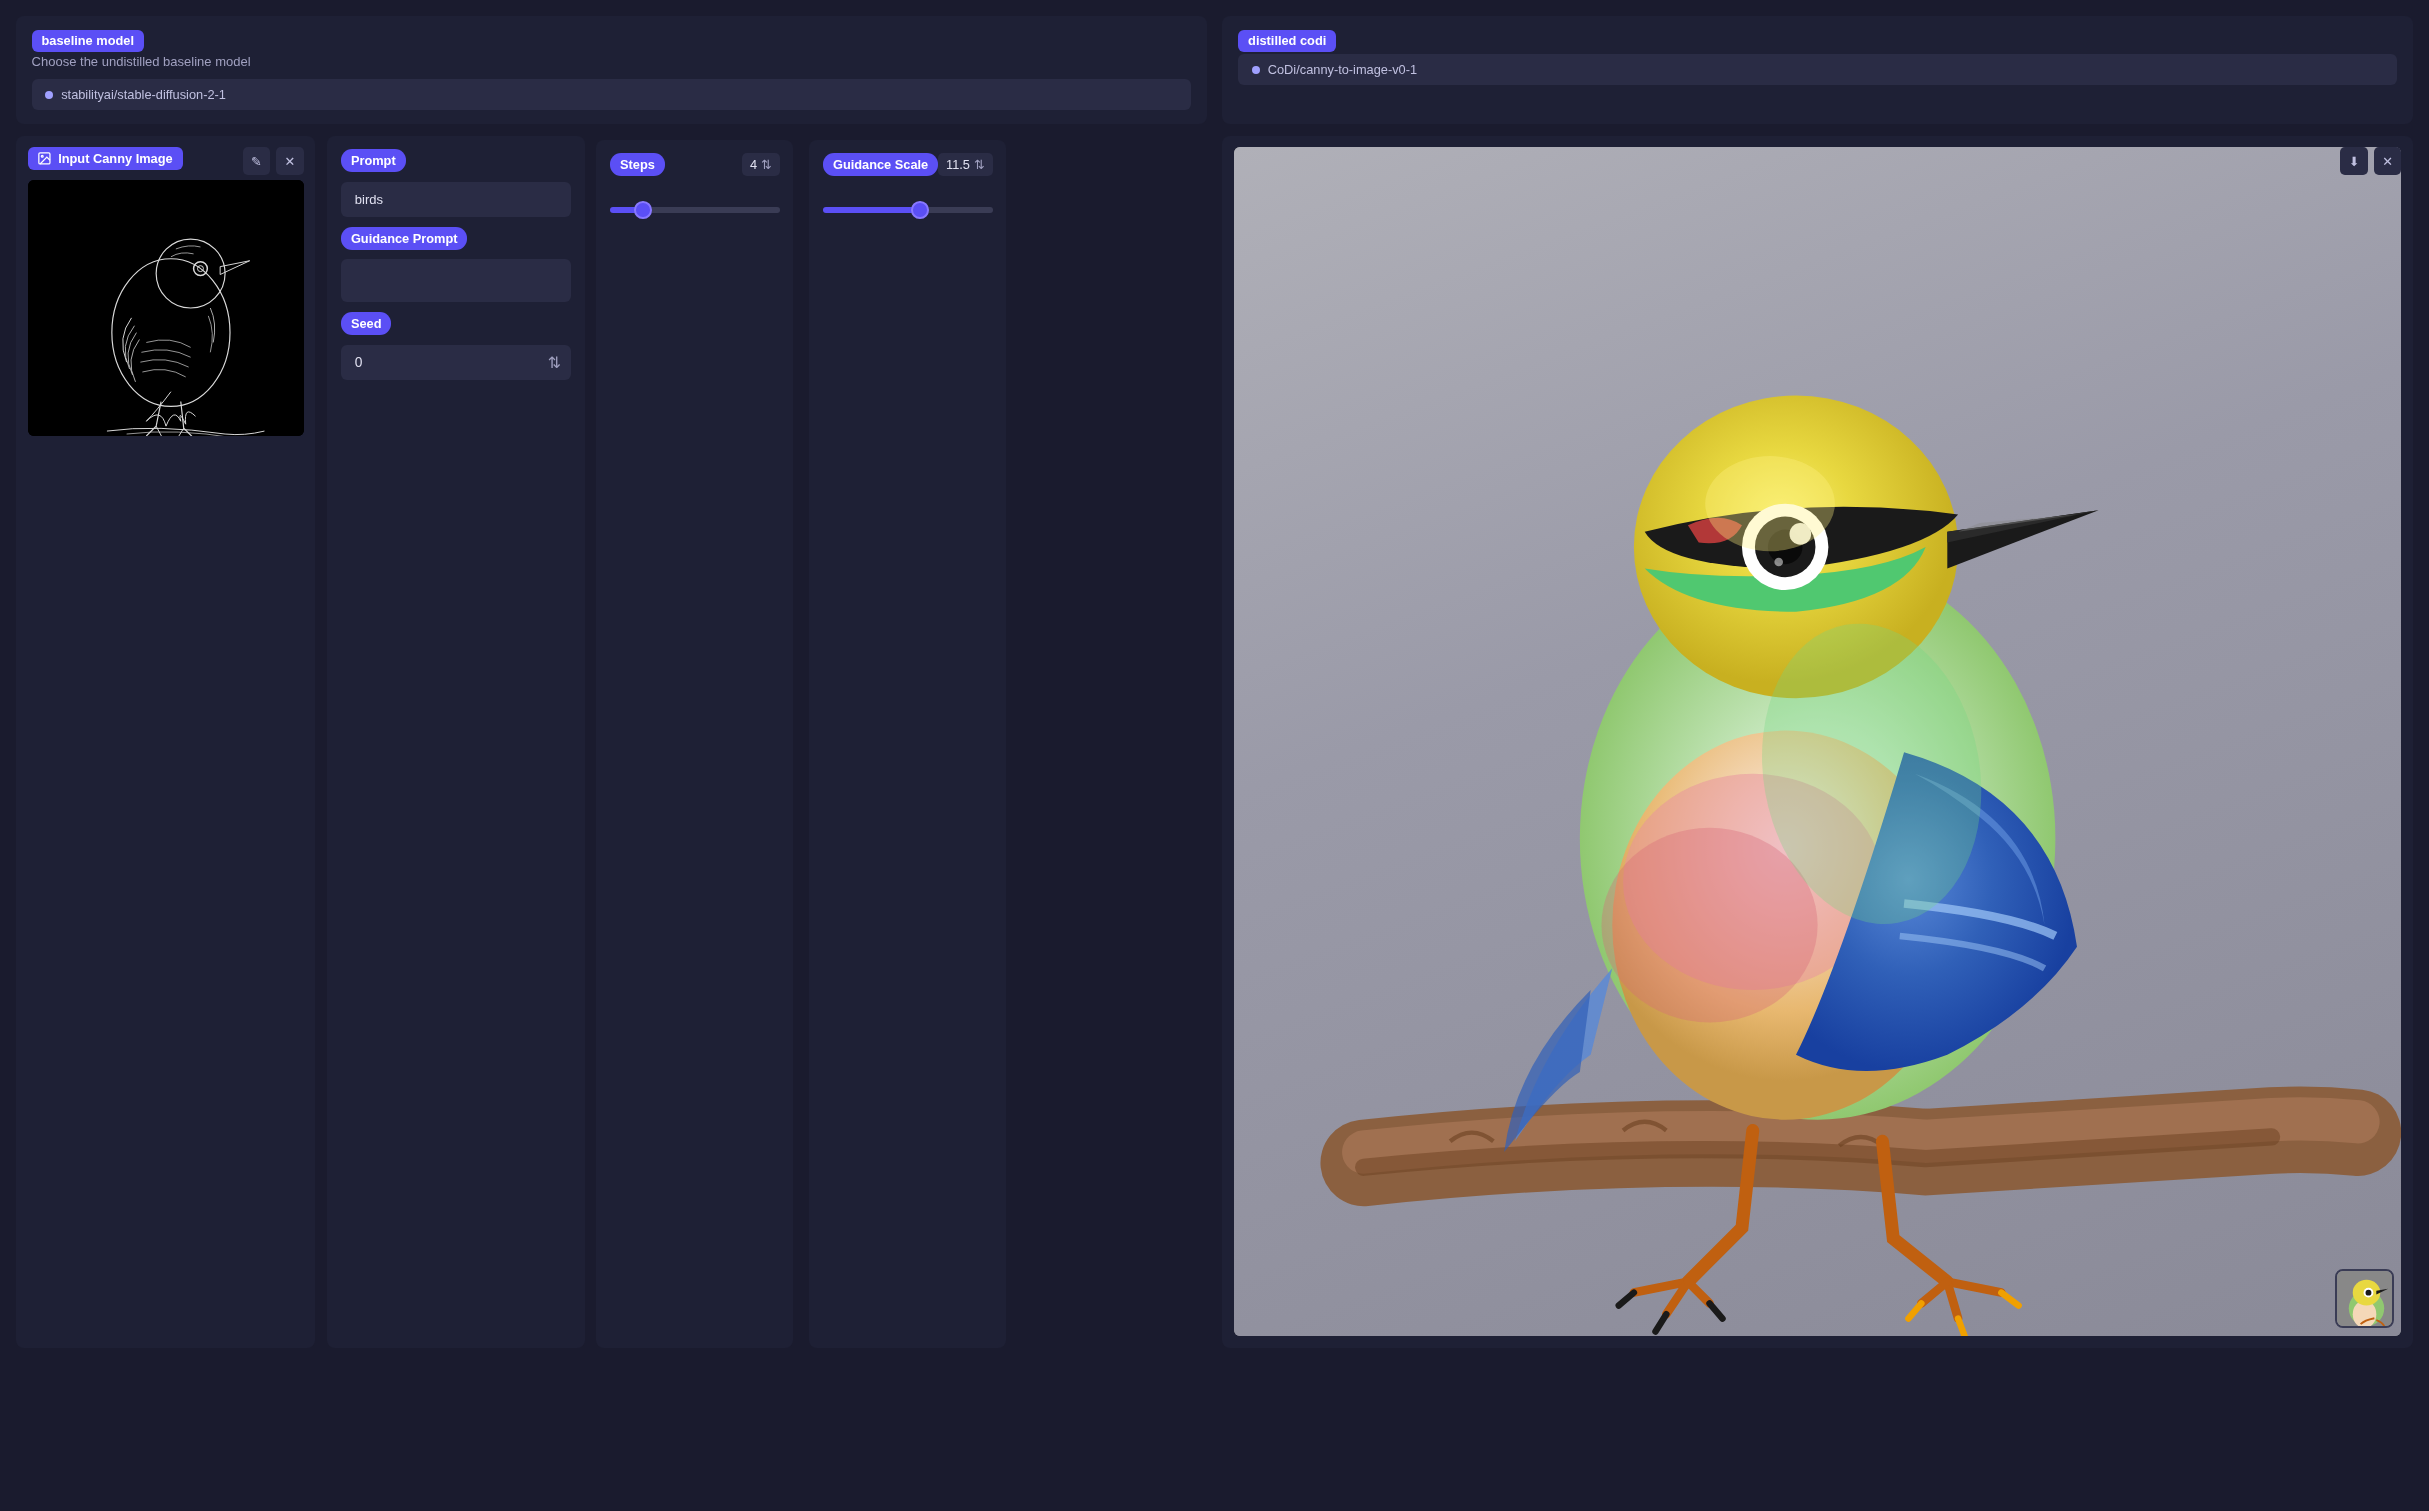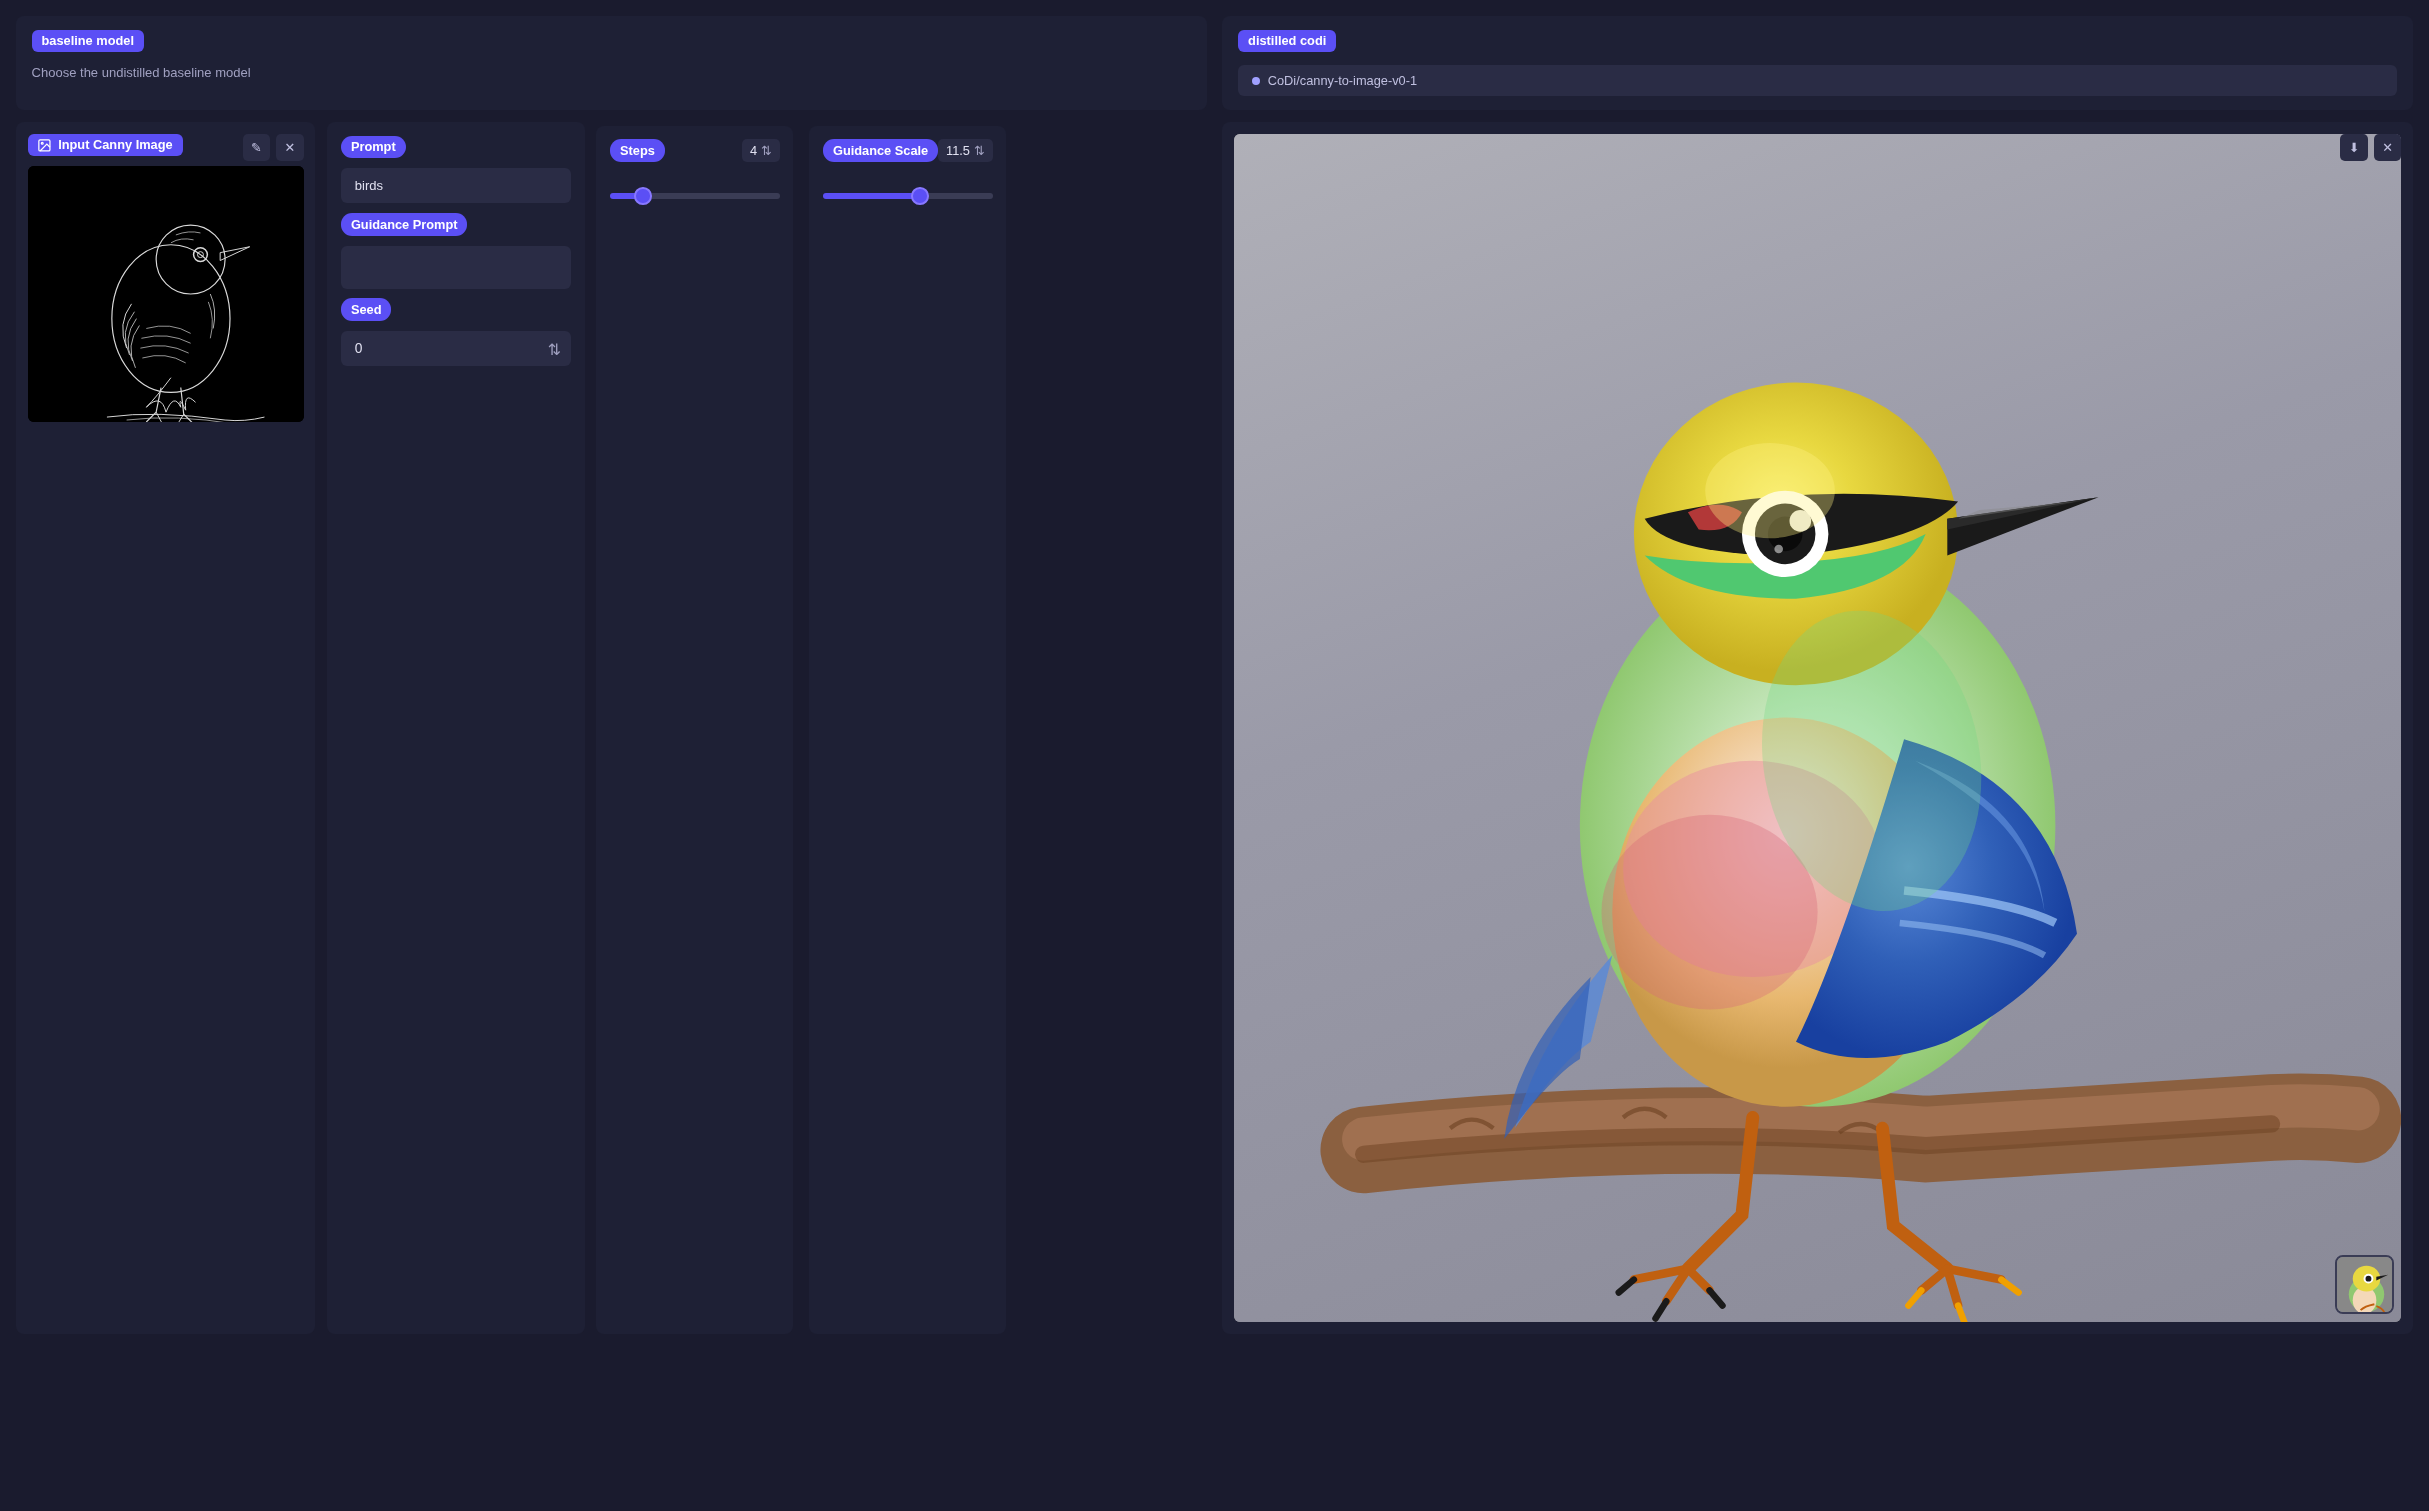--- a/index.html
+++ b/index.html
@@ -44,21 +44,21 @@
     }
 
     .model-badge {
       display: inline-block;
       background: #5b4ff5;
       color: #fff;
       border-radius: 5.9px;
       padding: 3.9px 9.9px;
       font-weight: 700;
       font-size: 12.8px;
-      margin-bottom: 13px;
+      margin-bottom: 2px;
     }
 
     .model-desc {
       color: #a0a0c0;
       font-size: 13px;
       margin-bottom: 9.9px;
     }
 
     .model-option {
       background: #2a2c45;
@@ -306,20 +306,24 @@
 </head>
 <body>
 
 <div class="full-layout">
 
   <div class="model-row">
 
     <div class="model-card">
       <div class="model-badge">baseline model</div>
       <div class="model-desc">Choose the undistilled baseline model</div>
+      <div class="model-option">
+        <span class="model-dot"></span>
+        <span>stabilityai/stable-diffusion-2-1</span>
+      </div>
     </div>
 
     <div class="model-card">
       <div class="model-badge">distilled codi</div>
       <div class="model-option">
         <span class="model-dot"></span>
         <span>CoDi/canny-to-image-v0-1</span>
       </div>
     </div>
   </div>

